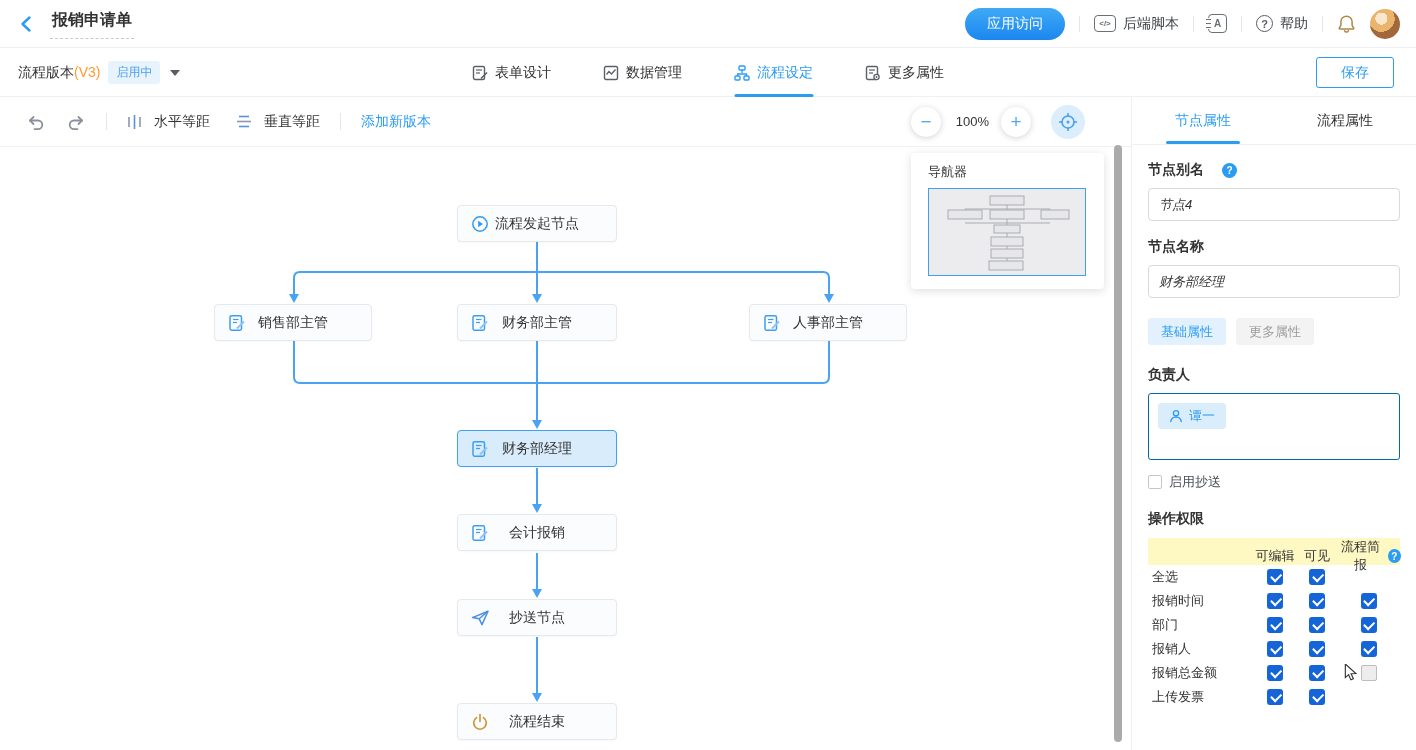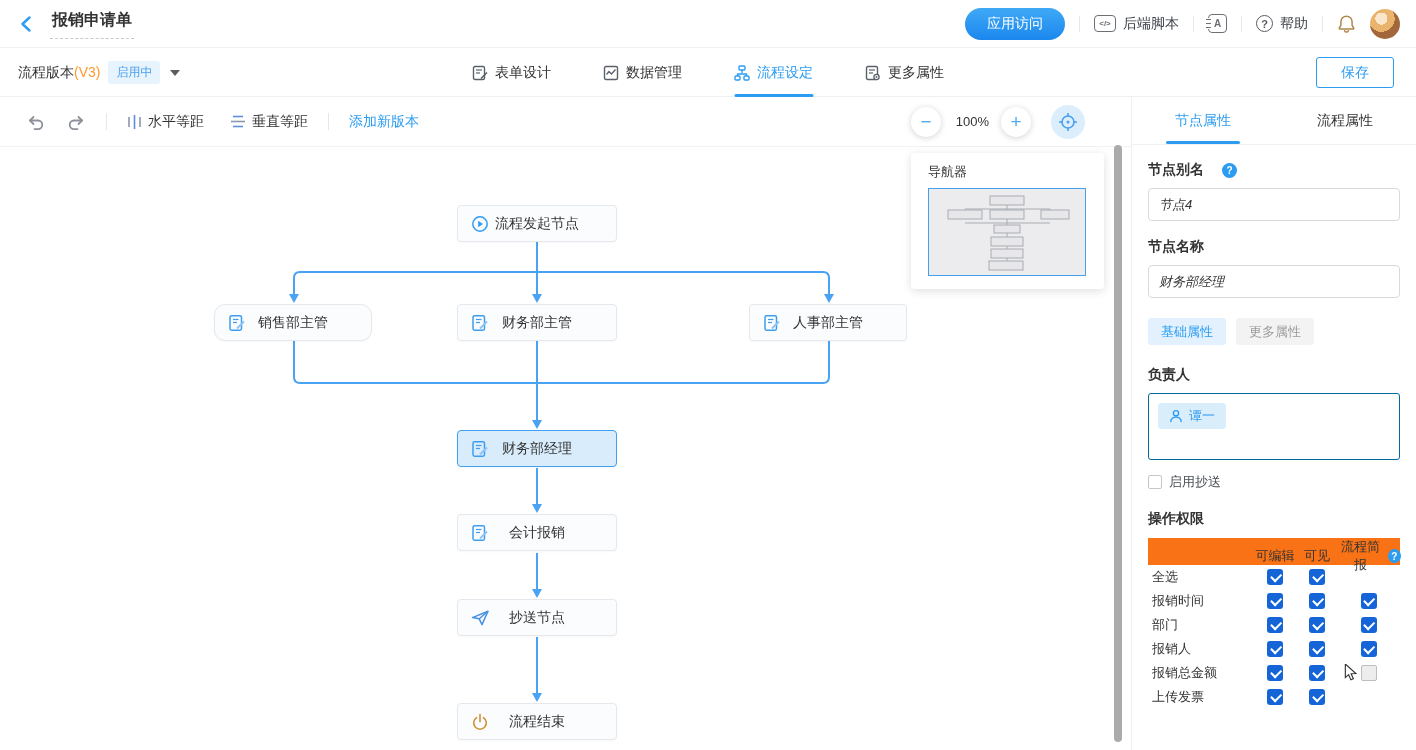--- a/index.html
+++ b/index.html
@@ -45,21 +45,21 @@
   .save-btn { justify-self:end; margin-right:22px; width:78px; height:31px; background:#fff; border:1px solid #2b9cf2;
     color:#2b9cf2; font-size:14px; border-radius:3px; cursor:pointer; }
 
   
   .main { flex:1; display:flex; min-height:0; }
   .canvas { position:relative; flex:1; background:#fff; overflow:hidden; }
 
   .canvas-toolbar { height:50px; display:flex; align-items:center; padding:0 24px 0 26px;
     border-bottom:1px solid #f1f2f4; position:relative; z-index:3; background:#fff; }
   .tb-icon-btn { display:flex; align-items:center; cursor:pointer; }
-  .tb-group { display:flex; align-items:center; gap:6px; font-size:14px; color:#333; cursor:pointer; }
+  .tb-group { display:flex; align-items:center; gap:12px; font-size:14px; color:#333; cursor:pointer; }
   .tb-sep { width:1px; height:17px; background:#e3e6ea; margin:0 20px; }
   .tb-link { color:#2b9cf2; font-size:14px; cursor:pointer; }
   .zoom-controls { margin-left:auto; margin-right:22px; display:flex; align-items:center; gap:12px; }
   .zc-btn { width:30px; height:30px; border-radius:50%; background:#fff; box-shadow:0 1px 6px rgba(0,0,0,.18);
     display:flex; align-items:center; justify-content:center; color:#55aaf0; font-size:19px; cursor:pointer; user-select:none; }
   .zoom-label { font-size:13px; color:#333; width:36px; text-align:right; }
   .target-btn { width:34px; height:34px; border-radius:50%; background:#dceefc; display:flex; align-items:center;
     justify-content:center; cursor:pointer; margin-left:8px; }
 
   
@@ -100,21 +100,21 @@
   .attr-btn.active { background:#e2f1fd; color:#2b9cf2; }
   .attr-btn.plain { background:#f3f3f3; color:#9b9b9b; }
   .owner-box { margin-top:9px; height:67px; border:1px solid #0369a1; border-radius:3px; padding:9px; cursor:pointer; }
   .owner-chip { display:inline-flex; align-items:center; gap:6px; height:26px; padding:0 11px; background:#daedfb;
     border-radius:4px; color:#2f9bf2; font-size:13px; cursor:pointer; }
   .cb-row { display:flex; align-items:center; gap:7px; margin-top:13px; font-size:13px; color:#4a4f55; }
   .cb-empty { width:14px; height:14px; border:1px solid #c6c6c6; border-radius:2px; background:#fff; cursor:pointer; flex:0 0 14px; }
   .perm-title { margin-top:19px; font-size:14px; font-weight:700; color:#333; }
   .perm-table { margin-top:10px; }
   .perm-head { display:grid; grid-template-columns:104px 46px 38px 65px; align-items:center; height:27px;
-    background:#f97316; font-size:13px; color:#333; }
+    background:#fef9c3; font-size:13px; color:#333; }
   .perm-head .ph { text-align:center; }
   .perm-head .ph-last { display:flex; align-items:center; justify-content:center; gap:3px; }
   .perm-row { display:grid; grid-template-columns:104px 46px 38px 65px; align-items:center; height:24px; font-size:13px; color:#333; }
   .perm-row .pr-label { padding-left:4px; }
   .perm-cell { display:flex; align-items:center; justify-content:center; position:relative; height:24px; }
   .cbx { width:16px; height:16px; border-radius:3px; background:#1565d8; position:relative; cursor:pointer; }
   .cbx::after { content:""; position:absolute; left:3.5px; top:3.5px; width:8px; height:4.5px;
     border-left:2px solid #fff; border-bottom:2px solid #fff; transform:rotate(-45deg); }
   .cbx-off { width:16px; height:16px; border-radius:2px; background:#ededed; border:1px solid #bdbdbd; cursor:pointer; }
   .cursor-icon { position:absolute; left:8px; top:3px; z-index:2; pointer-events:none; }
@@ -288,21 +288,21 @@
         <div class="flow-node" style="left:457px; top:58px;">
           <span class="node-icon">
             <svg width="18" height="18" viewBox="0 0 18 18">
               <circle cx="9" cy="9" r="7.2" fill="none" stroke="#2f9bf2" stroke-width="1.5"></circle>
               <path d="M7.2 5.8 L12 9 L7.2 12.2 Z" fill="#2f9bf2"></path>
             </svg>
           </span>
           <span>流程发起节点</span>
         </div>
 
-        <div class="flow-node" style="left:214px; top:157px; width:158px;border-radius:11px;">
+        <div class="flow-node" style="left:214px; top:157px; width:158px;">
           <span class="node-icon">
             <svg width="18" height="18" viewBox="0 0 18 18">
               <rect x="2" y="1.8" width="11.5" height="14.4" rx="1.6" fill="none" stroke="#3d9df0" stroke-width="1.5"></rect>
               <line x1="5" y1="5.5" x2="10.5" y2="5.5" stroke="#3d9df0" stroke-width="1.2"></line>
               <line x1="5" y1="8.5" x2="9" y2="8.5" stroke="#3d9df0" stroke-width="1.2"></line>
               <line x1="9" y1="14.5" x2="16" y2="7.5" stroke="#8fc3f5" stroke-width="2"></line>
             </svg>
           </span>
           <span>销售部主管</span>
         </div>

